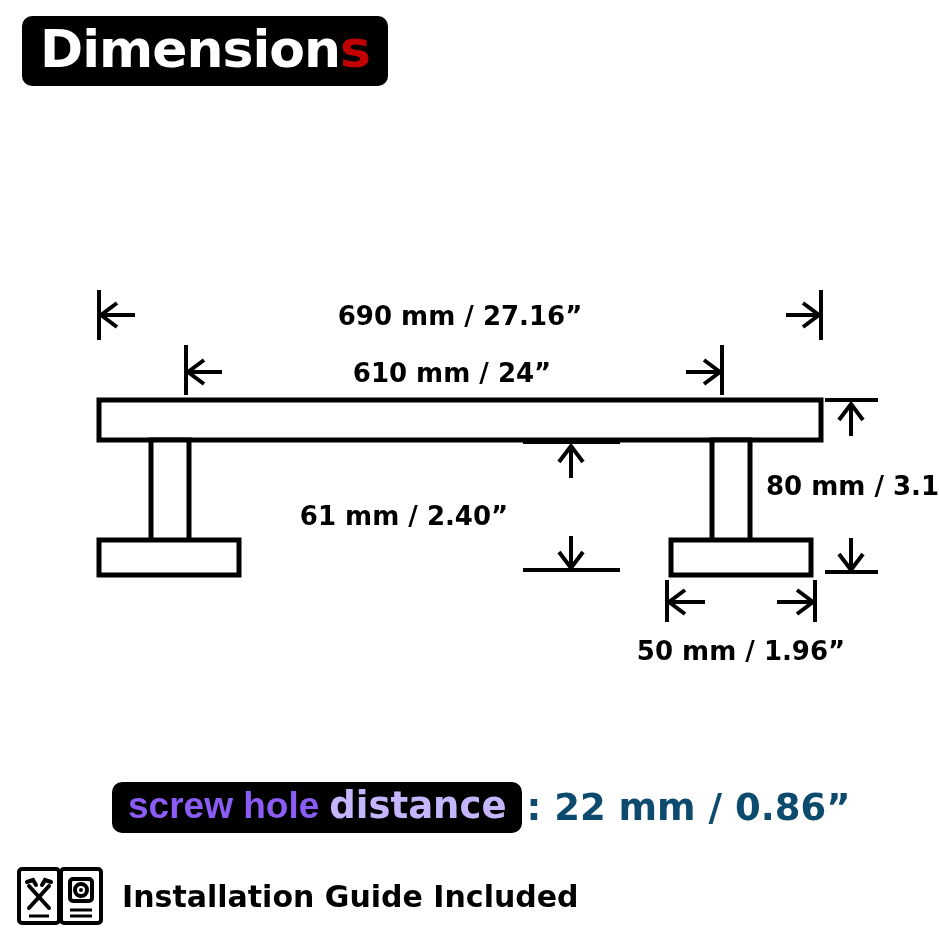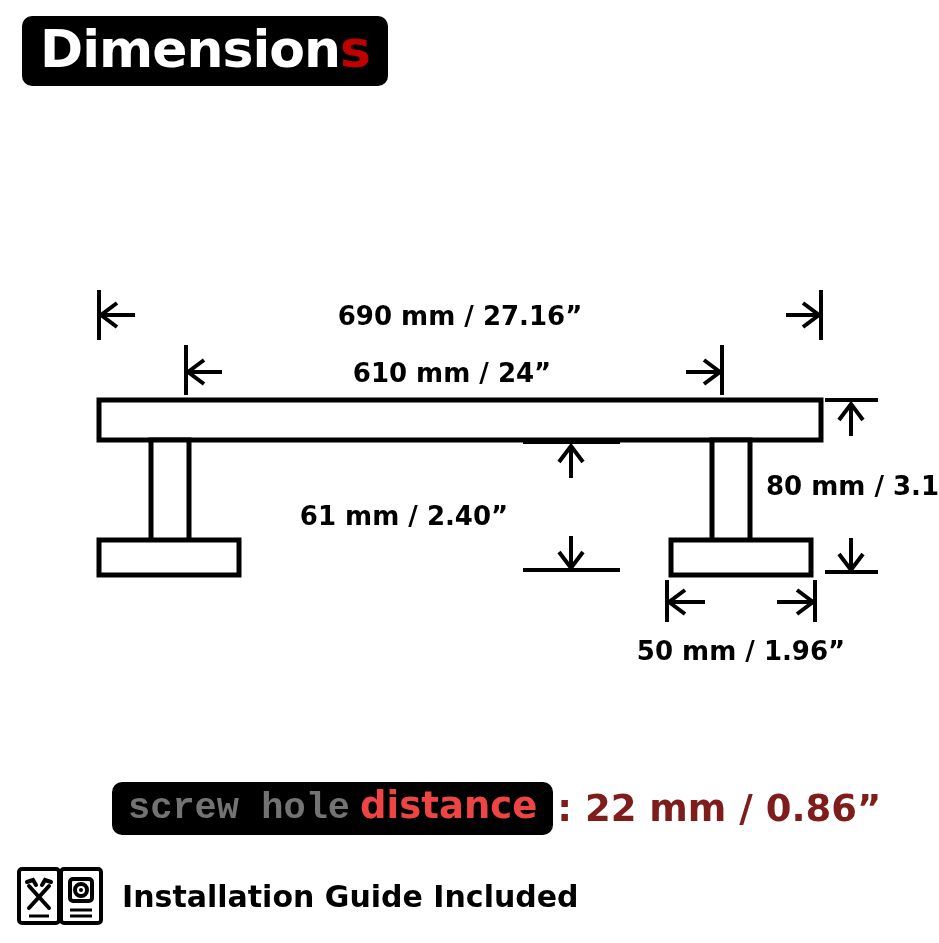--- a/index.html
+++ b/index.html
@@ -71,40 +71,40 @@
     align-items: center;
   }
   #screw-badge {
     background: #000000;
     border-radius: 10px;
     padding: 4px 16px 7px 16px;
     display: flex;
     align-items: baseline;
   }
   #screw-badge .s-main {
-    font-family: Liberation Mono, monospace;
+    font-family: Liberation Sans, sans-serif;
     font-weight: bold;
     font-size: 37px;
     line-height: 40px;
-    color: #737373;
+    color: #8b5cf6;
   }
   #screw-badge .s-accent {
     font-family: "DejaVu Sans", sans-serif;
     font-weight: bold;
     font-size: 37px;
     line-height: 40px;
-    color: #ef4444;
+    color: #c4b5fd;
     margin-left: 10px;
   }
   #screw-value {
     font-family: "DejaVu Sans", sans-serif;
     font-weight: bold;
     font-size: 37px;
     line-height: 40px;
-    color: #7f1d1d;
+    color: #0c4a6e;
     margin-left: 4px;
     white-space: nowrap;
   }
 
   
   #guide-row {
     position: absolute;
     left: 16px;
     top: 866px;
     display: flex;

